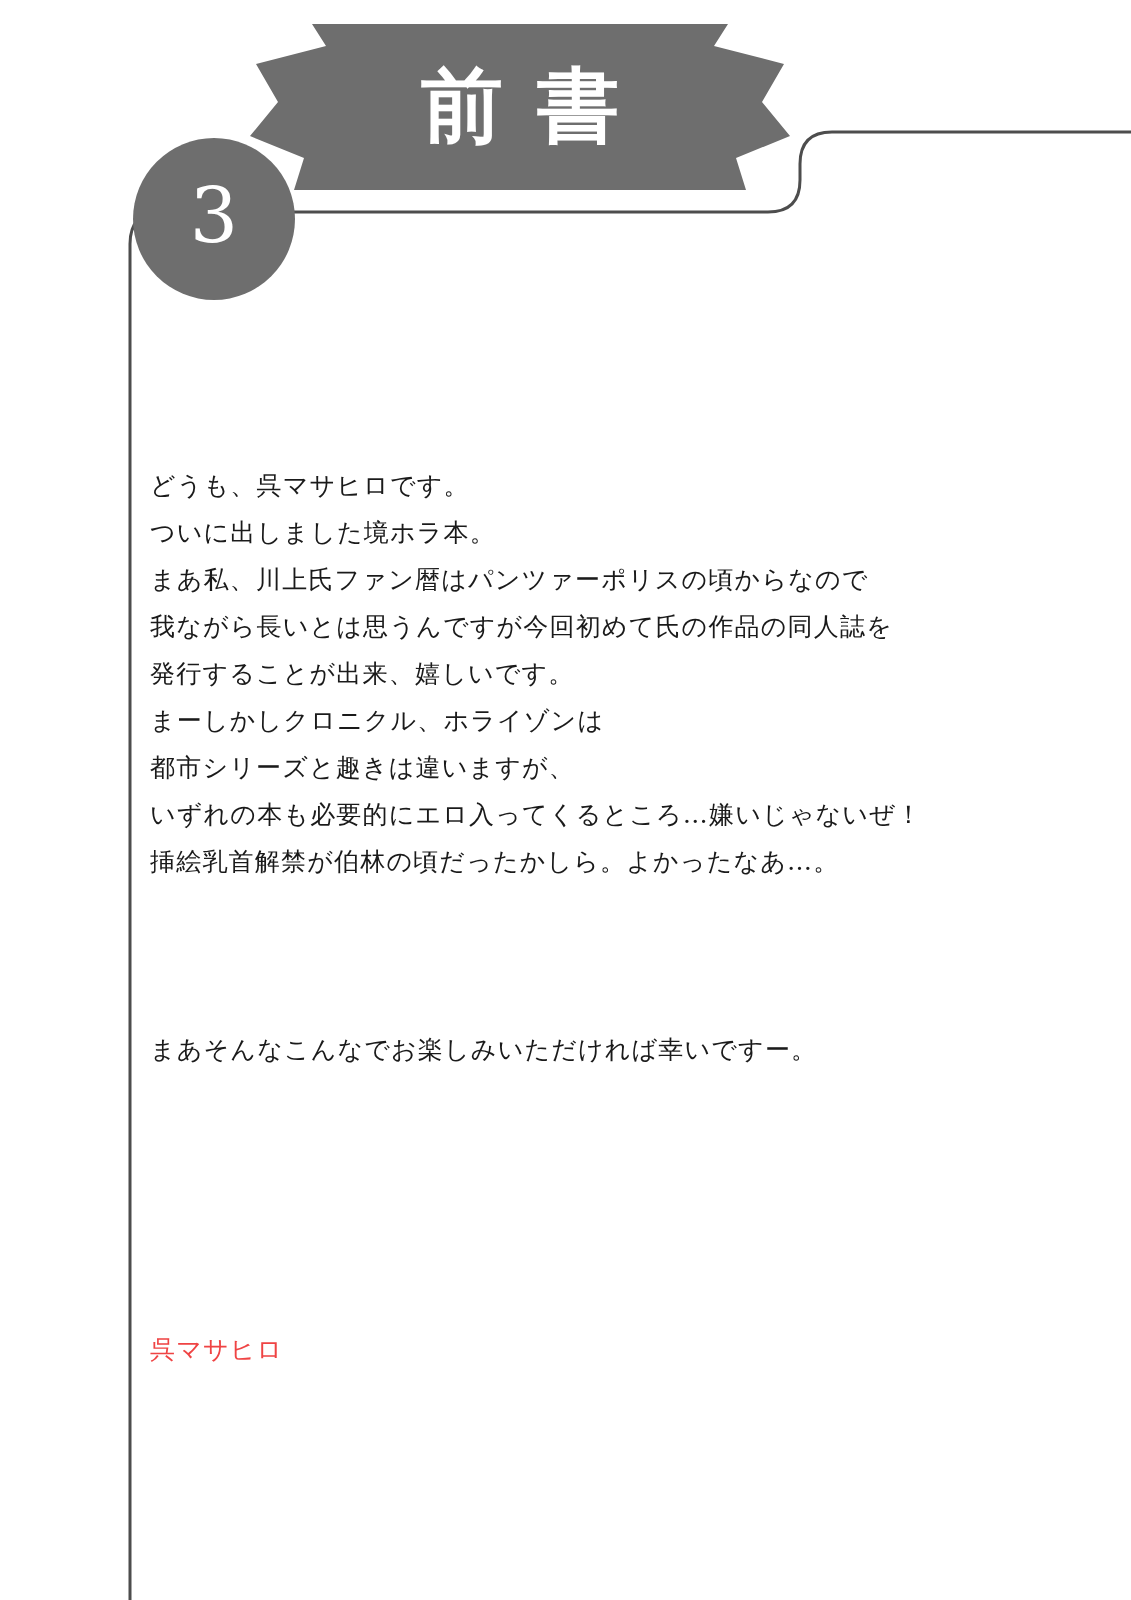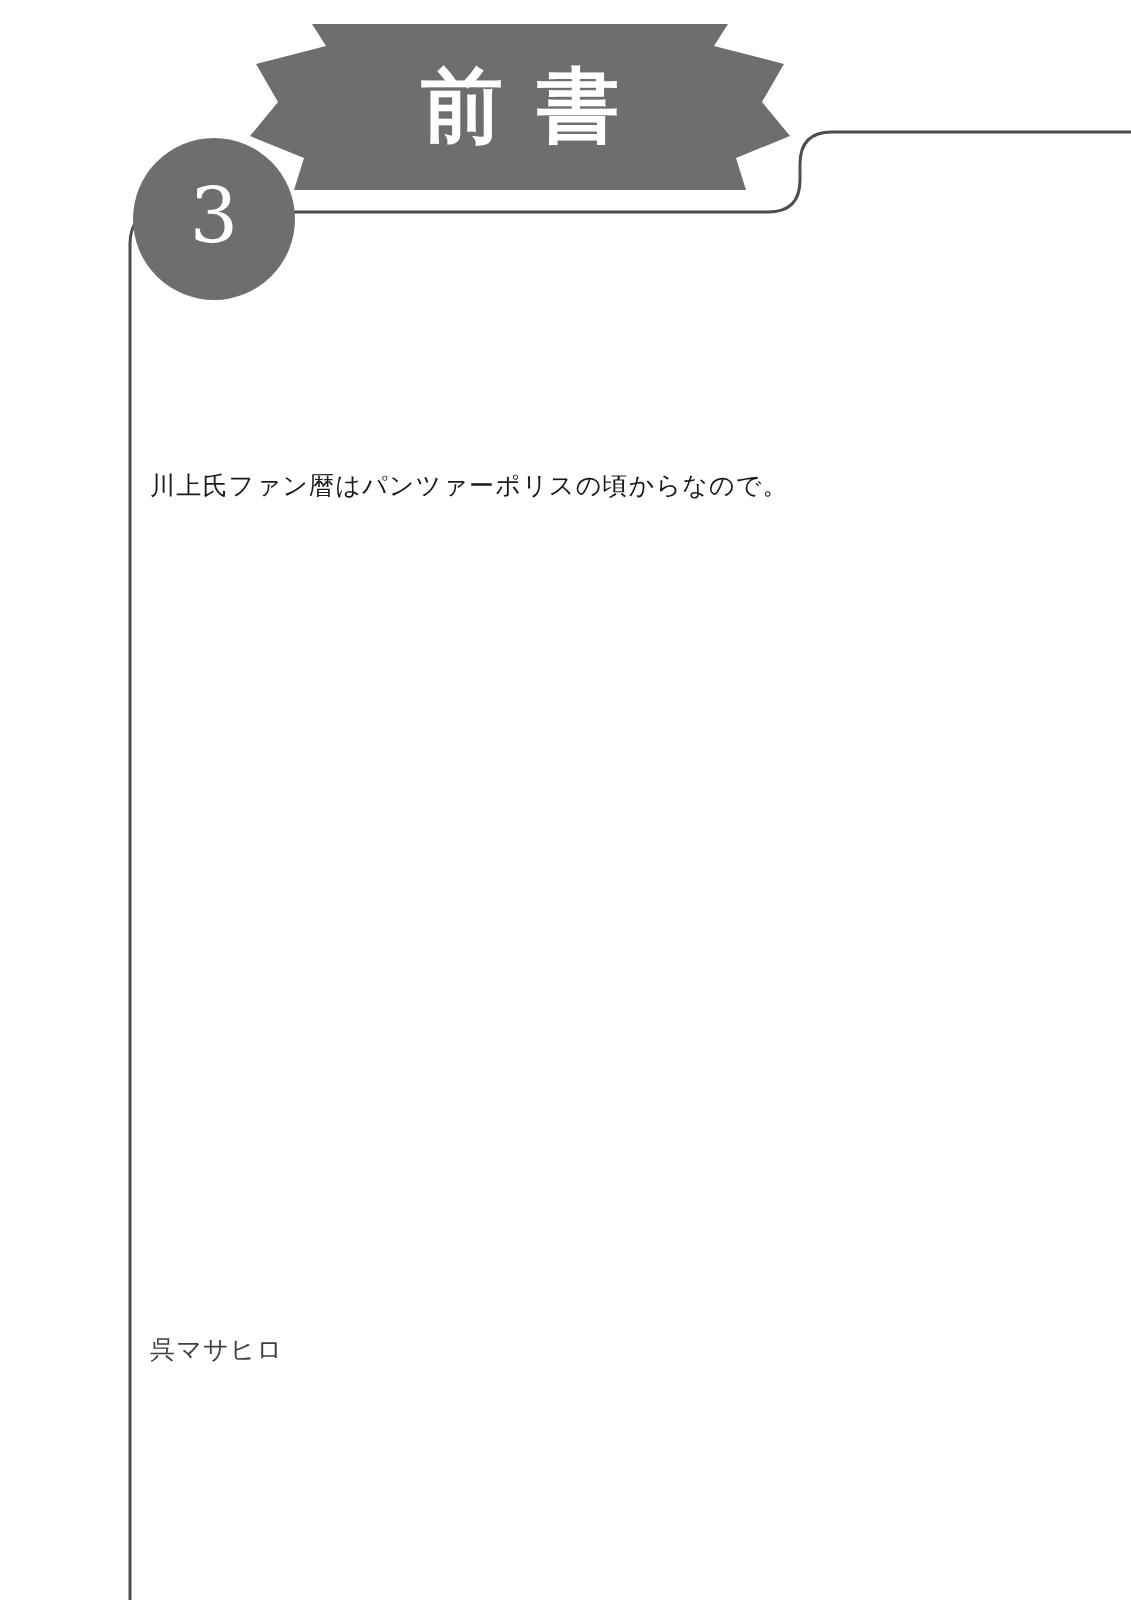--- a/index.html
+++ b/index.html
@@ -98,21 +98,21 @@
   .para { margin: 0 0 47px 0; }
   .para:last-child { margin-bottom: 0; }
 
   .signature {
     position: absolute;
     left: 150px;
     top: 1330px;
     font-family: "DejaVu Serif", "Liberation Serif", serif;
     font-size: 25px;
     line-height: 40px;
-    color: #404040;
+    color: #ef4444;
     letter-spacing: 1.2px;
   }
 </style>
 </head>
 <body>
 
 <div id="page">
 
   <svg class="connector" viewBox="0 0 1031 1500" width="1031" height="1500" fill="none">
     <path d="M 1031 32 L 732 32 Q 700 32 700 64 L 700 80 Q 700 112 668 112 L 62 112 Q 30 112 30 144 L 30 1500" stroke="#4d4d4d" stroke-width="3" fill="none"></path>
@@ -123,18 +123,27 @@
       <path d="M 62 0 L 478 0 L 464 22 L 534 40 L 512 78 L 540 112 L 486 134 L 496 166 L 44 166 L 54 134 L 0 112 L 28 78 L 6 40 L 76 22 Z" fill="#6e6e6e"></path>
     </svg>
     <div class="banner-title">前書</div>
   </div>
 
   <div class="page-circle">
     <span>3</span>
   </div>
 
   <div class="body-text">
-    <p class="para">川上氏ファン暦はパンツァーポリスの頃からなので。</p>
+    <p class="para">どうも、呉マサヒロです。
+ついに出しました境ホラ本。
+まあ私、川上氏ファン暦はパンツァーポリスの頃からなので
+我ながら長いとは思うんですが今回初めて氏の作品の同人誌を
+発行することが出来、嬉しいです。
+まーしかしクロニクル、ホライゾンは
+都市シリーズと趣きは違いますが、
+いずれの本も必要的にエロ入ってくるところ…嫌いじゃないぜ！
+挿絵乳首解禁が伯林の頃だったかしら。よかったなあ…。</p>
+    <p class="para">まあそんなこんなでお楽しみいただければ幸いですー。</p>
   </div>
 
   <div class="signature">呉マサヒロ</div>
 
 </div>
 
 </body></html>

